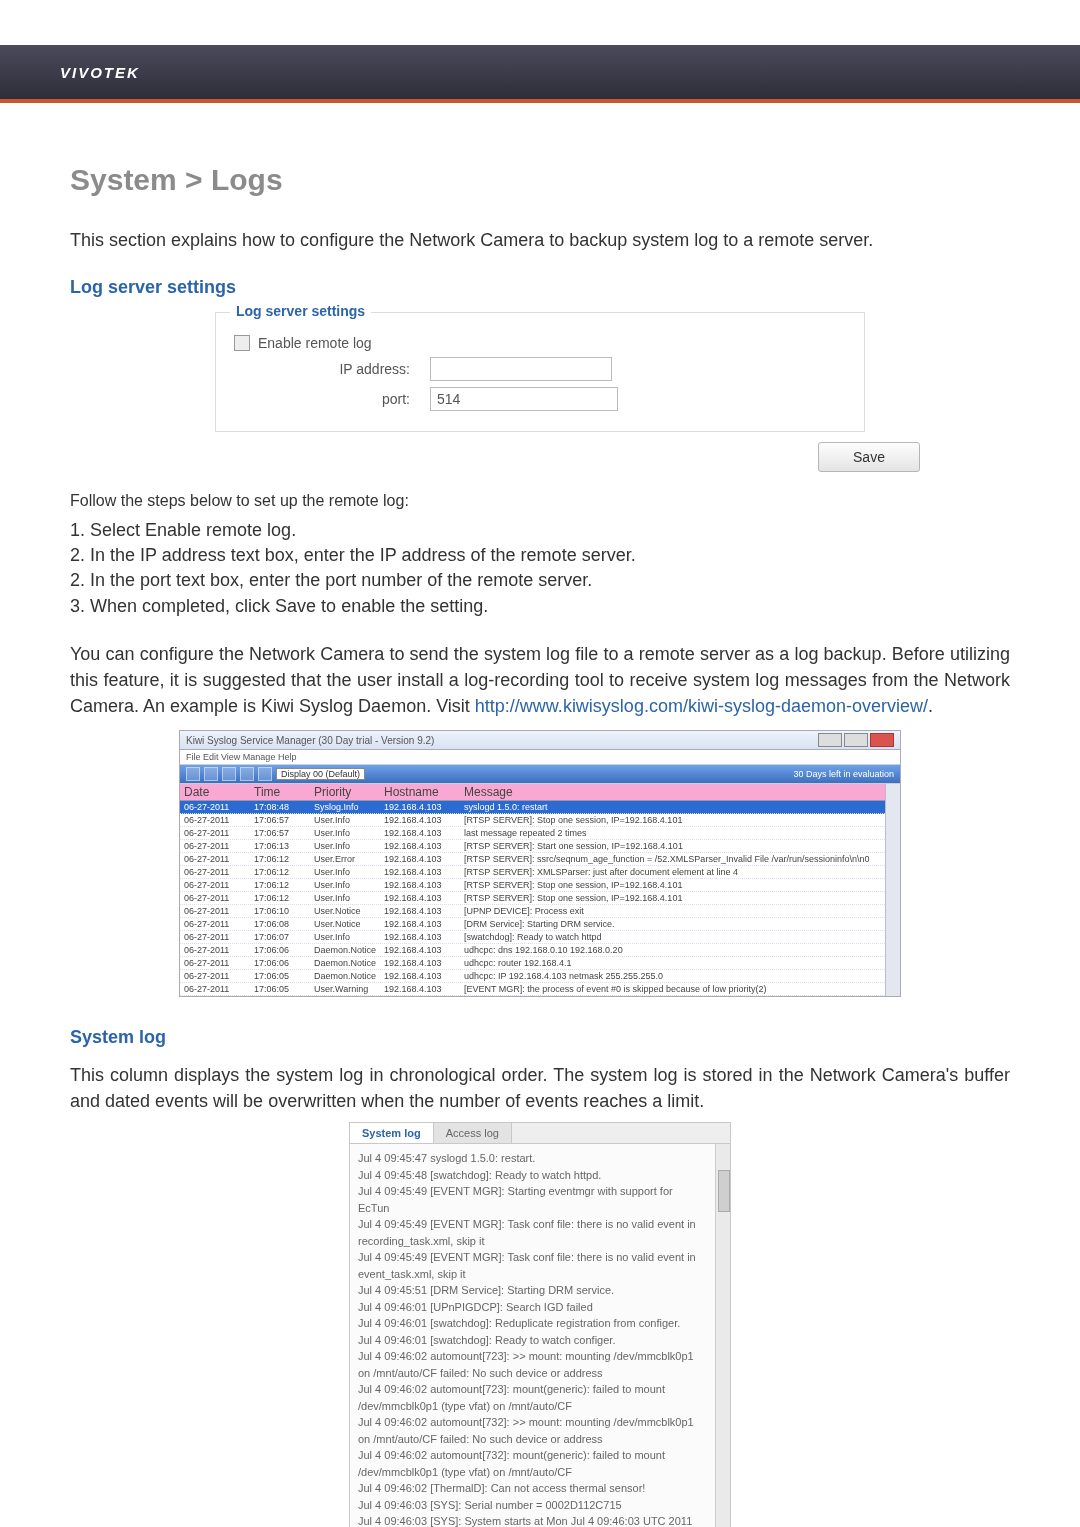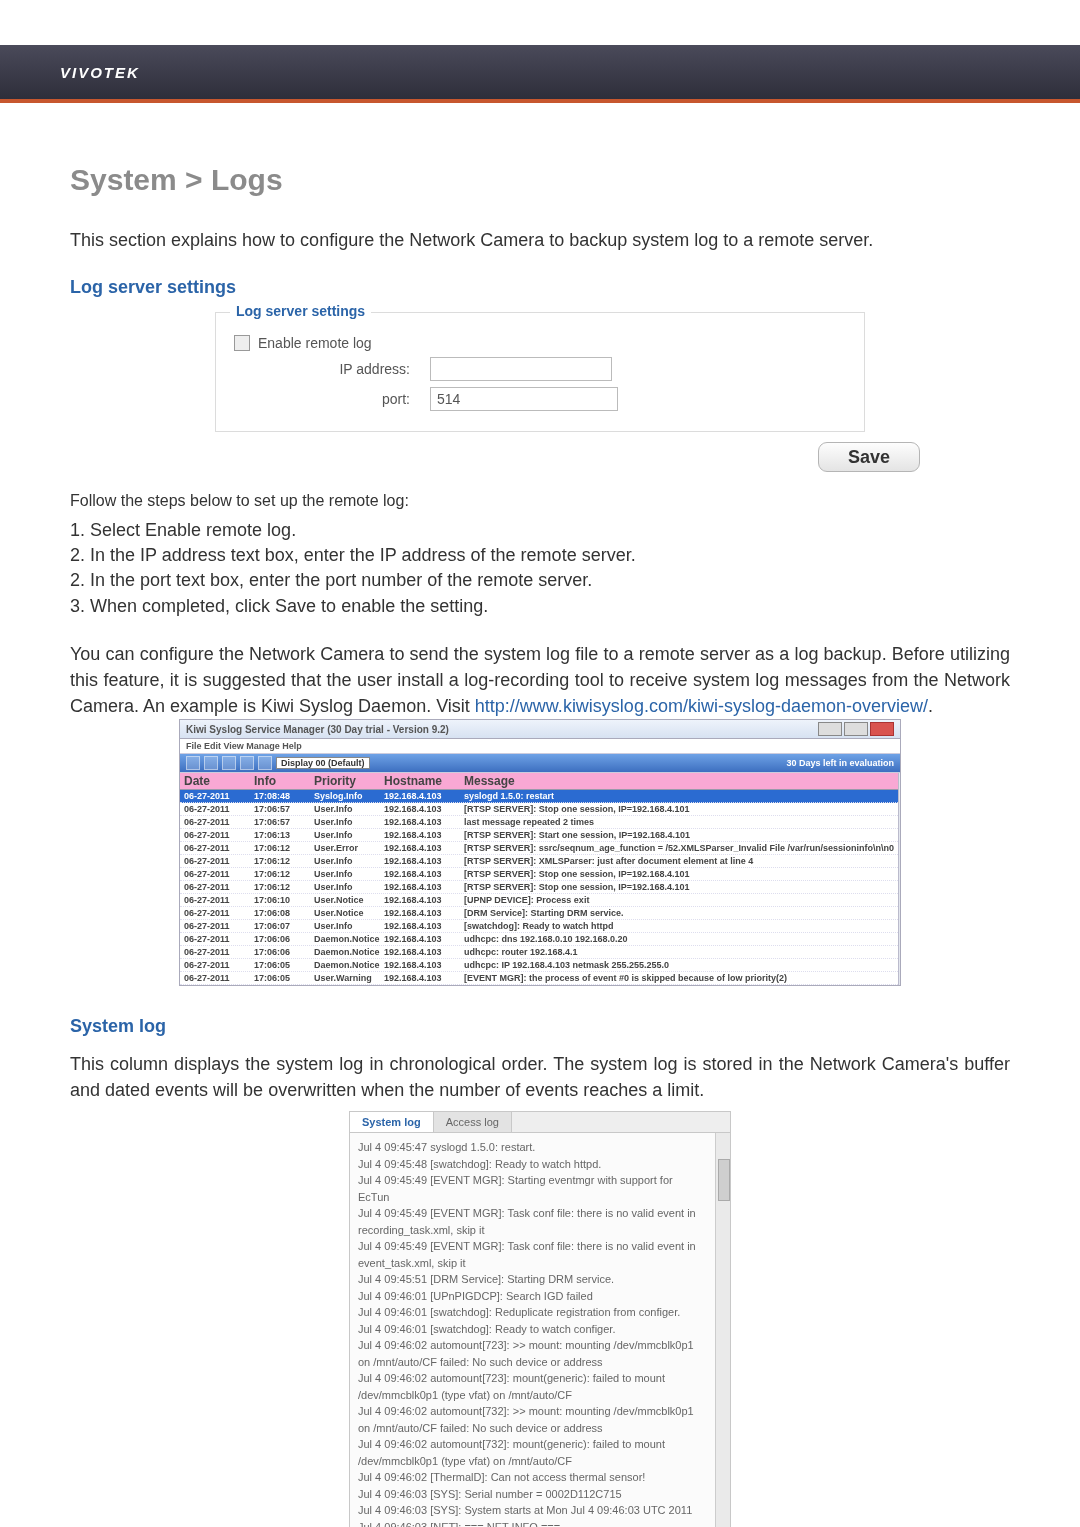--- a/index.html
+++ b/index.html
@@ -87,40 +87,38 @@
   .field-input {
     width: 180px; height: 22px; border:1px solid #bbb; background:#fff;
   }
   .save-row {
     display:flex; justify-content:flex-end; width: 760px; margin: 6px auto 20px auto;
   }
   .save-btn {
     width: 100px; height: 28px;
     background: linear-gradient(#fdfdfd,#e4e4e4);
     border:1px solid #b5b5b5;
-    border-radius: 9px;
-    font-size: 18px;
+    border-radius: 3px;
+    font-size: 14px;
     display:flex; align-items:center; justify-content:center;
     cursor:pointer;
-    font-weight:bold;
   }
   .steps-intro { font-size:16px; margin: 14px 0 8px 0; }
   .steps { font-size:18px; line-height:1.4; margin-bottom: 22px; }
   .bodytext { font-size:18px; line-height:1.45; text-align:justify; }
   .bodytext .link { color:#2b64a8; }
 
   
   .kiwi {
     width: 720px;
-    margin: 0 auto 30px auto;
+    margin: 11px auto 30px auto;
     border:1px solid #aab;
     font-size: 10px;
     color:#444;
     background:#fff;
-    font-weight:bold;
   }
   .kiwi-title {
     background: linear-gradient(#eef3fb,#d7e2f2);
     border-bottom:1px solid #aab;
     padding: 2px 6px;
     color:#555;
     display:flex; justify-content:space-between; align-items:center;
   }
   .kiwi-title .winbtns { display:flex; gap:2px; }
   .winbtn { width:22px; height:12px; border:1px solid #888; background:#ddd; }
@@ -263,21 +261,21 @@
         <span class="tb-icon"></span>
         <span class="tb-icon"></span>
         <span class="display-dd">Display 00 (Default)</span>
       </span>
       <span>30 Days left in evaluation</span>
     </div>
     <div class="kiwi-body">
       <div class="rows">
         <div class="kiwi-head">
           <span>Date</span>
-          <span>Info</span>
+          <span>Time</span>
           <span>Priority</span>
           <span>Hostname</span>
           <span>Message</span>
         </div>
         <div id="kiwi-rows">
             <div class="kiwi-row hl">
               <span>06-27-2011</span>
               <span>17:08:48</span>
               <span>Syslog.Info</span>
               <span>192.168.4.103</span>

